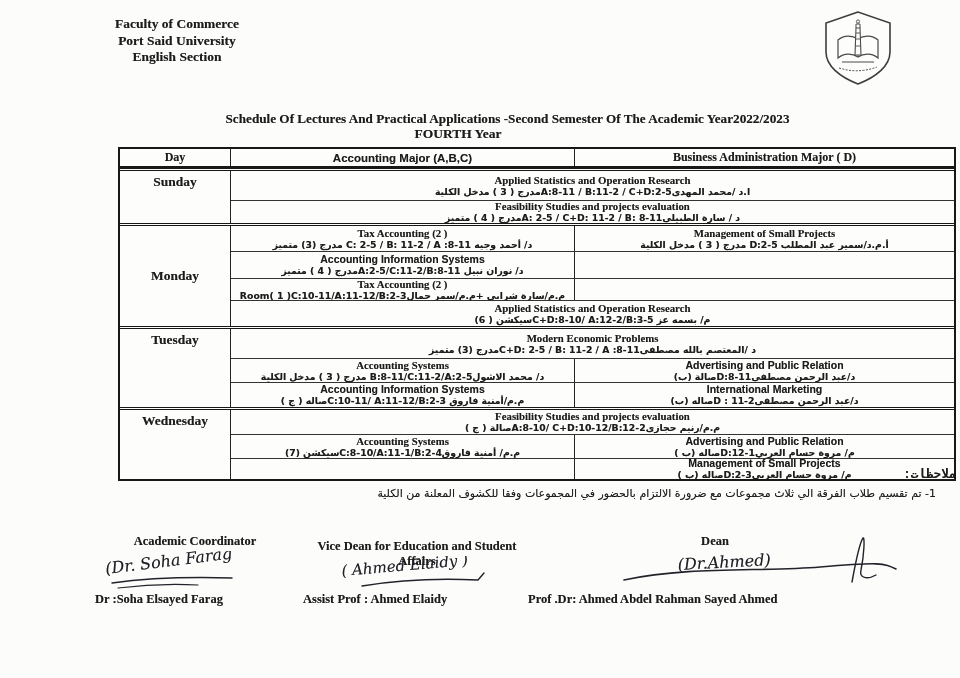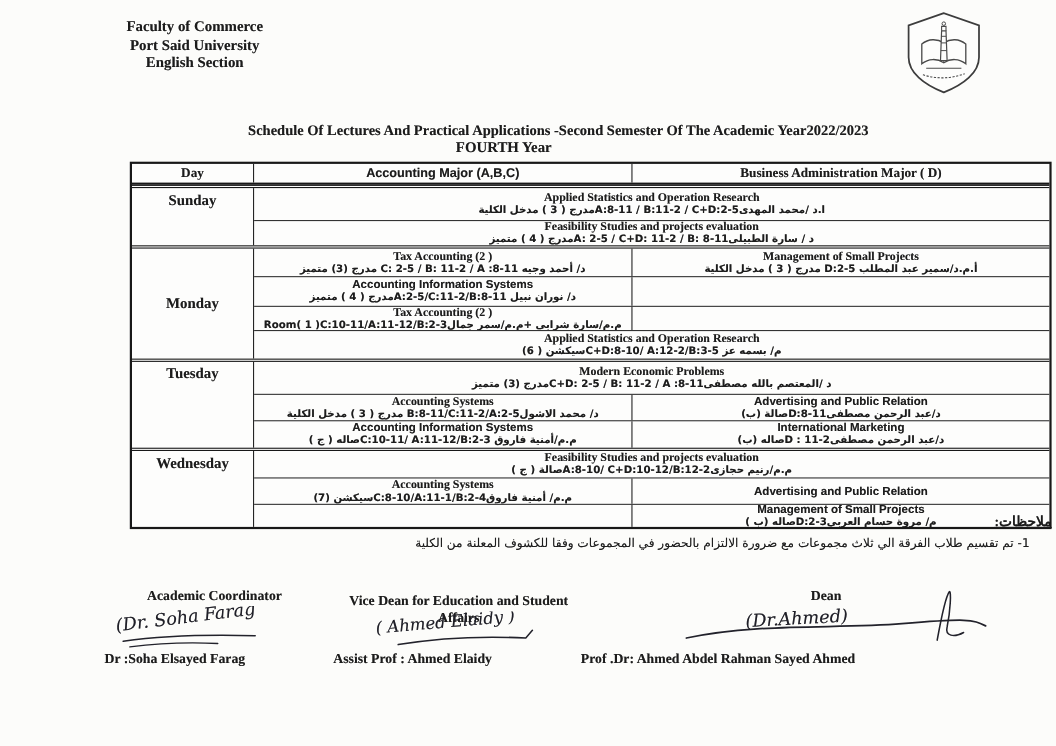--- a/index.html
+++ b/index.html
@@ -61,33 +61,33 @@
   .course-title{ font-weight:bold; font-size:10.8px; line-height:12px; }
   .course-title.sans{ font-family:"Liberation Sans",sans-serif; font-size:10.5px; }
   .course-detail{
     font-family:"DejaVu Sans",sans-serif;
     font-weight:bold; font-size:9.3px; line-height:11.5px;
     direction:ltr; unicode-bidi:plaintext;
   }
   
   .notes{ position:absolute; left:118px; top:466px; width:840px; direction:rtl; }
   .notes-heading{
-    font-family:Liberation Serif, serif; font-weight:bold; font-size:12.5px;
+    font-family:Liberation Mono, monospace; font-weight:bold; font-size:12.5px;
     text-decoration:underline; padding-right:2px; margin-bottom:5px;
   }
   .note-item{
     font-family:"DejaVu Sans",sans-serif; font-weight:normal; font-size:11px;
     padding-right:22px; margin-bottom:10px;
   }
   
   .sig-title{ position:absolute; font-weight:bold; font-size:12.5px; text-align:center; line-height:15px; }
   .sig-name{ position:absolute; font-weight:bold; font-size:12.5px; text-align:left; }
   #sig-title-1{ left:100px; top:534px; width:190px; }
   #sig-title-2{ left:303px; top:515px; width:228px;margin-top:24px; }
-  #sig-title-3{ left:676px; top:534px; width:150px; }
+  #sig-title-3{ left:640px; top:534px; width:150px; }
   #sig-name-1{ left:95px;  top:592px; width:200px; }
   #sig-name-2{ left:303px; top:592px; width:228px; }
   #sig-name-3{ left:528px; top:592px; width:295px; }
   .sig-svg{ position:absolute; }
   #sig-svg-1{ left:100px; top:551px; }
   #sig-svg-2{ left:338px; top:556px; }
   #sig-svg-3{ left:620px; top:534px; }
   .script-text{
     font-family:"DejaVu Serif",serif; font-style:italic;
     fill:#1f1f28;
@@ -219,20 +219,21 @@
             <div class="course-detail">م.م/رنيم حجازىA:8-10/ C+D:10-12/B:12-2صالة ( ج )</div>
           </div>
         </div>
         <div class="srow" style="height: 24px;">
           <div class="cell left">
             <div class="course-title">Accounting Systems</div>
             <div class="course-detail">م.م/ أمنية فاروقC:8-10/A:11-1/B:2-4سيكشن (7)</div>
           </div>
           <div class="cell right">
             <div class="course-title sans">Advertising and Public Relation</div>
+            <div class="course-detail">م/ مروة حسام العربيD:12-1صاله (ب )</div>
           </div>
         </div>
         <div class="srow" style="height: 21px;">
           <div class="cell left"></div>
           <div class="cell right">
             <div class="course-title sans">Management of Small Projects</div>
             <div class="course-detail">م/ مروة حسام العربيD:2-3صاله (ب )</div>
           </div>
         </div>
       </div>

